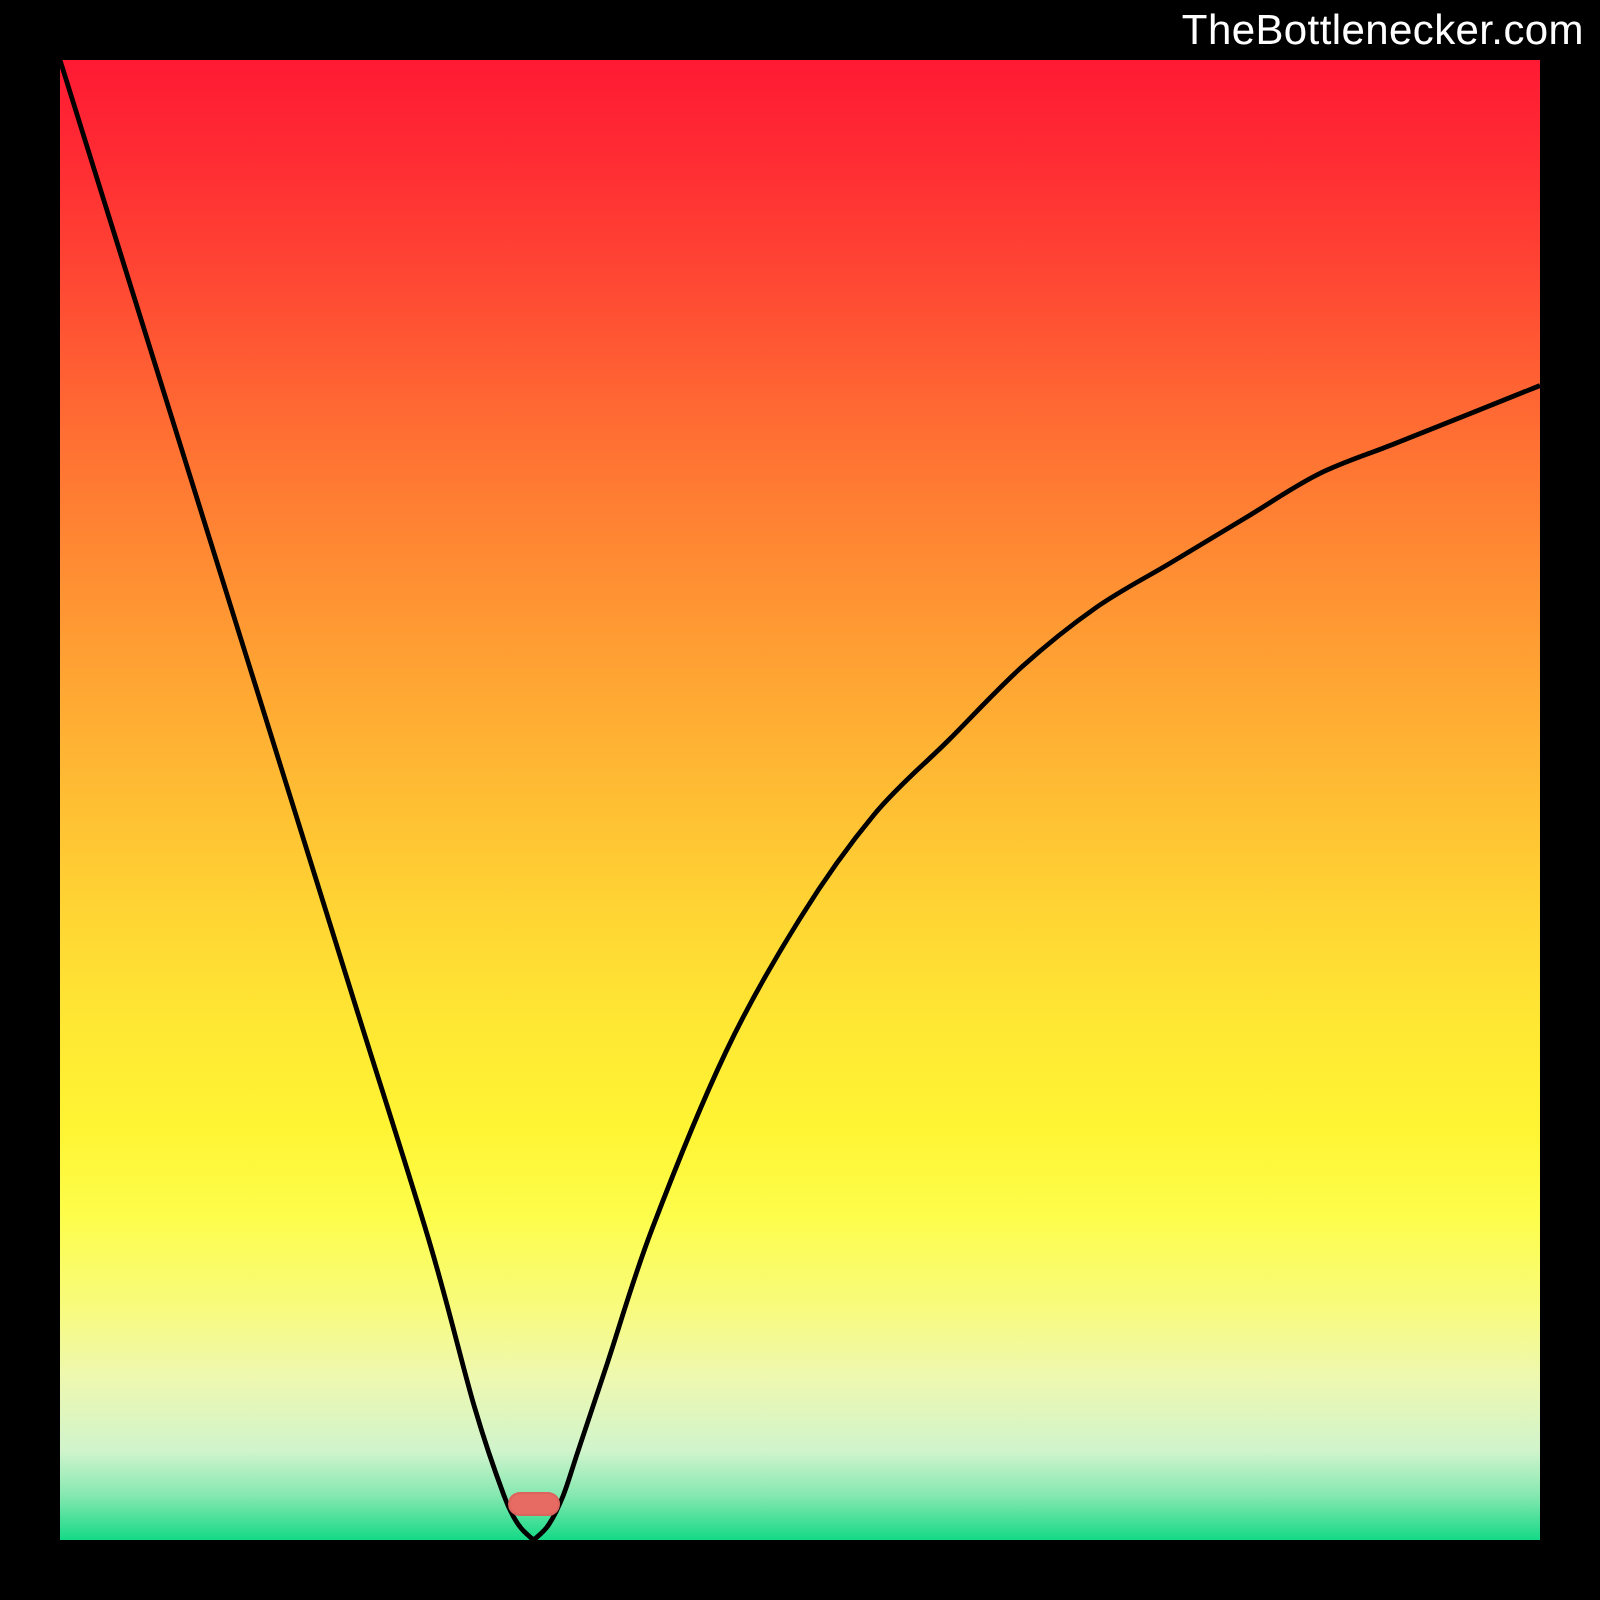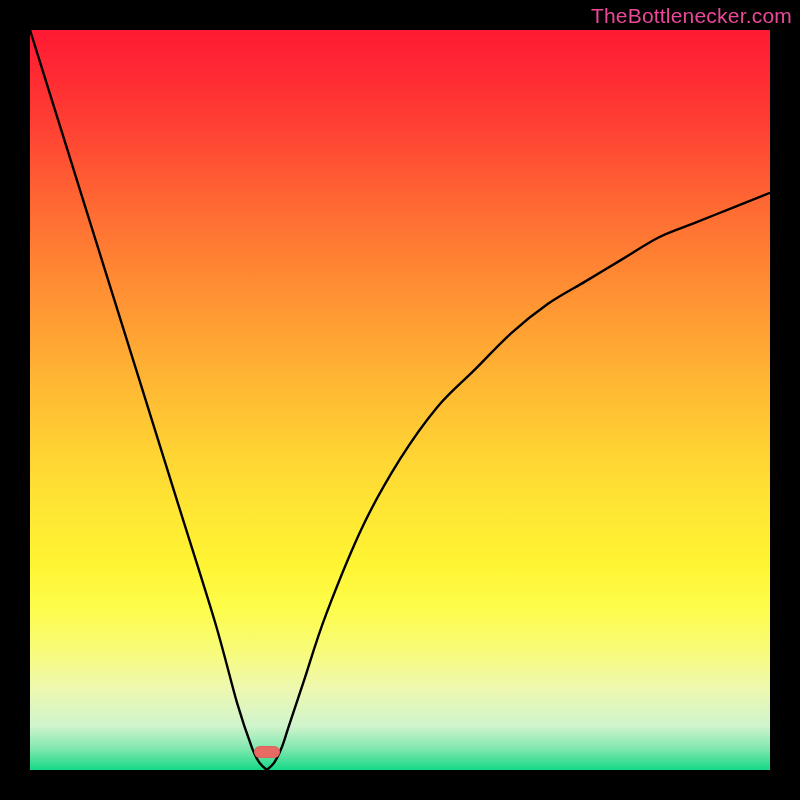--- a/index.html
+++ b/index.html
@@ -32,21 +32,21 @@
       #eef8b0 89%,
       #d0f4cc 94%,
       #85e8b0 97%,
       #14d986 100%
     );
   }
   .watermark {
     position: absolute;
     top: 4px;
     right: 8px;
-    color: #ec4899;
+    color: #ffffff;
     font-size: 21px;
     letter-spacing: 0.2px;
     font-weight: 400;
     z-index: 10;
   }
   svg.curve {
     position: absolute;
     left: 0;
     top: 0;
     width: 740px;

